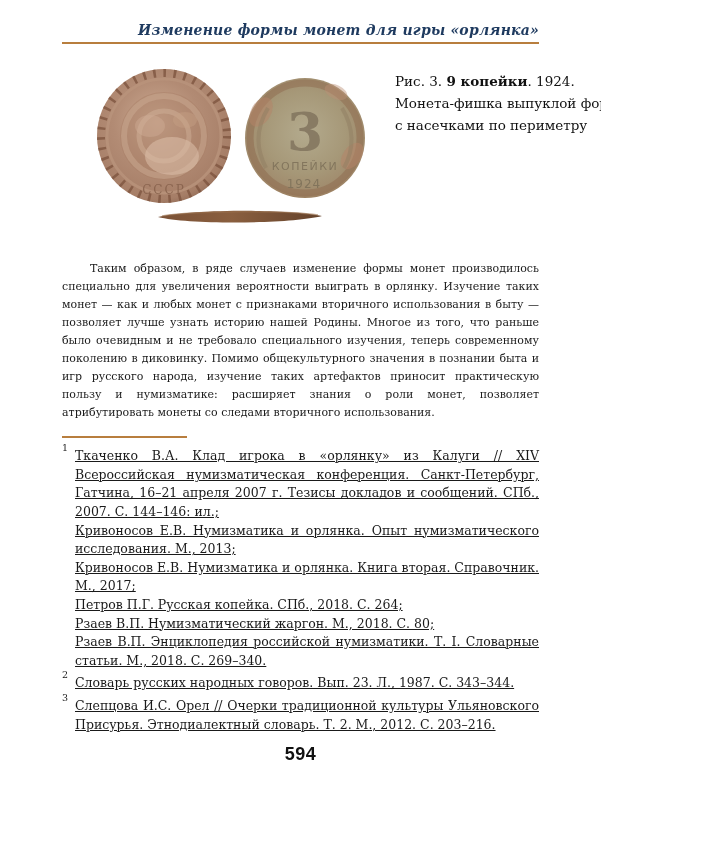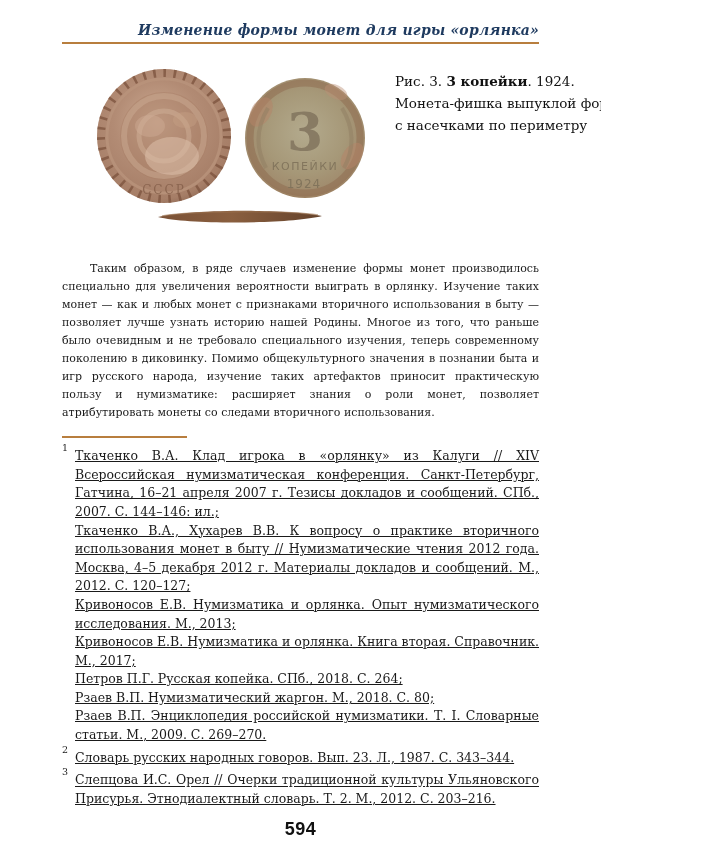--- a/index.html
+++ b/index.html
@@ -159,40 +159,39 @@
         <text x="214" y="128" text-anchor="middle" font-family="DejaVu Sans, sans-serif" font-size="12" letter-spacing="1" fill="#7f725a" opacity="0.9">1924</text>
       </g>
 
       <g>
         <path d="M 68 157 C 100 149.5, 200 148.5, 232 156 C 200 164, 100 165, 68 157 Z" fill="url(#gEdge)"></path>
         <path d="M 72 156 C 105 151, 195 150, 228 155" fill="none" stroke="#9a6f4c" stroke-width="1.4" opacity="0.6"></path>
       </g>
     </svg>
 
     <div class="figure-caption">
-      <div><span>Рис. 3.</span> <b>3 копейки</b><span>. 1924.</span></div>
+      <div><span>Рис. 3.</span> <b>9 копейки</b><span>. 1924.</span></div>
       <div>Монета-фишка выпуклой формы</div>
       <div>с насечками по периметру</div>
     </div>
   </div>
 
   <p class="body-paragraph">Таким образом, в ряде случаев изменение формы монет производилось специально для увеличения вероятности выиграть в орлянку. Изучение таких монет — как и любых монет с признаками вторичного использования в быту — позволяет лучше узнать историю нашей Родины. Многое из того, что раньше было очевидным и не требовало специального изучения, теперь современному поколению в диковинку. Помимо общекультурного значения в познании быта и игр русского народа, изучение таких артефактов приносит практическую пользу и нумизматике: расширяет знания о роли монет, позволяет атрибутировать монеты со следами вторичного использования.</p>
 
   <div class="footnote-rule"></div>
 
   <div class="footnotes">
 
     <div class="footnote">
       <p class="fn-first"><sup class="fn-marker">1</sup><span>Ткаченко В.А. Клад игрока в «орлянку» из Калуги // XIV Всероссийская нумизматическая конференция. Санкт-Петербург, Гатчина, 16–21 апреля 2007 г. Тезисы докладов и сообщений. СПб., 2007. С. 144–146: ил.;</span></p>
-      <p>Ткаченко В.А., Хухарев В.В. К вопросу о практике вторичного использования монет в быту // Нумизматические чтения 2012 года. Москва, 4–5 декабря 2012 г. Материалы докладов и сообщений. М., 2012. С. 120–127;</p>
       <p>Кривоносов Е.В. Нумизматика и орлянка. Опыт нумизматического исследования. М., 2013;</p>
       <p>Кривоносов Е.В. Нумизматика и орлянка. Книга вторая. Справочник. М., 2017;</p>
       <p>Петров П.Г. Русская копейка. СПб., 2018. С. 264;</p>
       <p>Рзаев В.П. Нумизматический жаргон. М., 2018. С. 80;</p>
-      <p>Рзаев В.П. Энциклопедия российской нумизматики. Т. I. Словарные статьи. М., 2009. С. 269–270.</p>
+      <p>Рзаев В.П. Энциклопедия российской нумизматики. Т. I. Словарные статьи. М., 2018. С. 269–340.</p>
     </div>
 
     <div class="footnote">
       <p class="fn-first"><sup class="fn-marker">2</sup><span>Словарь русских народных говоров. Вып. 23. Л., 1987. С. 343–344.</span></p>
     </div>
 
     <div class="footnote">
       <p class="fn-first"><sup class="fn-marker">3</sup><span>Слепцова И.С. Орел // Очерки традиционной культуры Ульяновского Присурья. Этнодиалектный словарь. Т. 2. М., 2012. С. 203–216.</span></p>
     </div>
 

